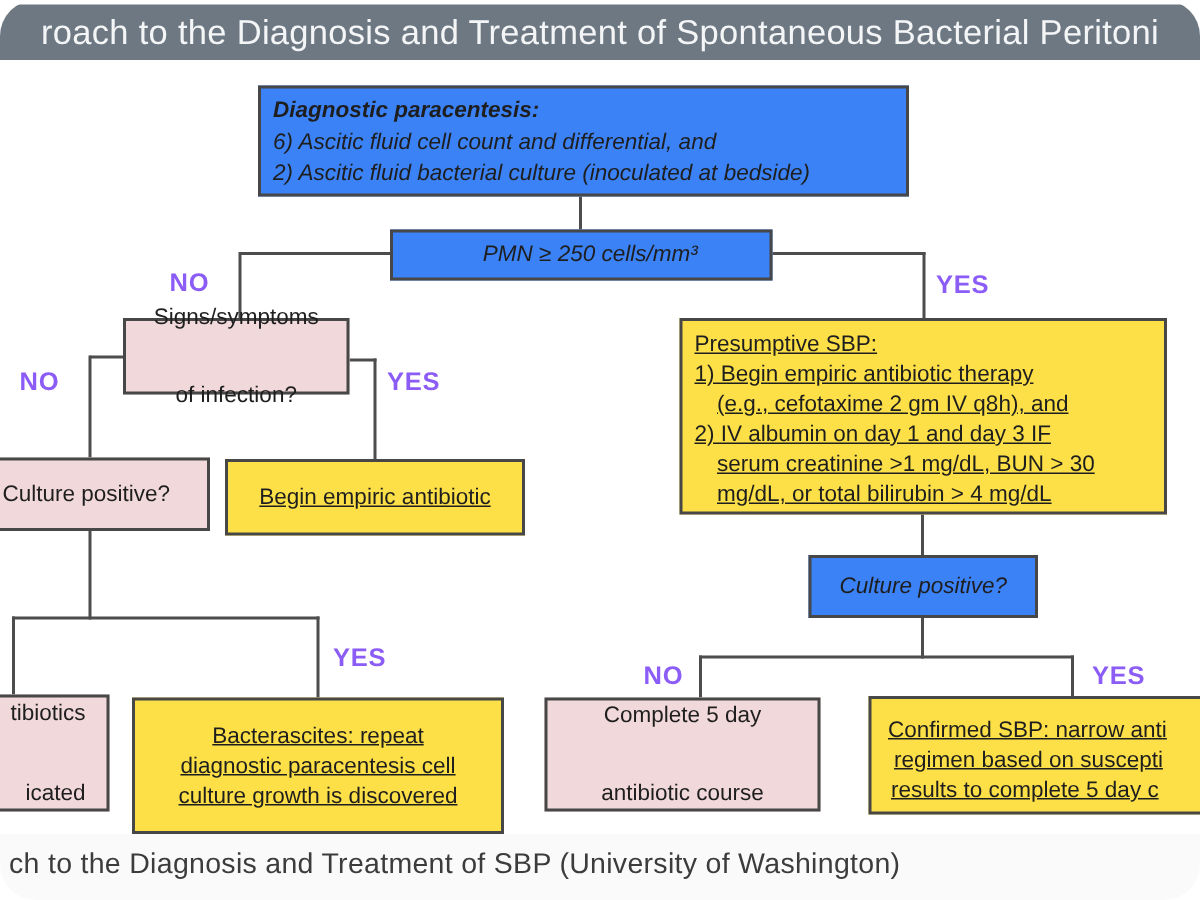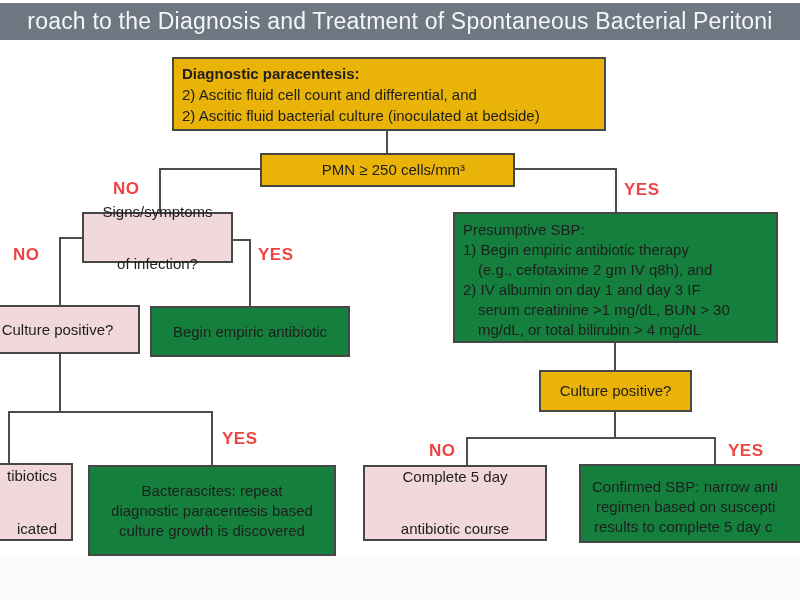--- a/index.html
+++ b/index.html
@@ -1,54 +1,55 @@
 <!DOCTYPE html>
 <html><head>
 <meta charset="utf-8">
 <style>
   html, body { margin:0; padding:0; }
   .screen {
     position:relative; width:800px; height:600px;
     background:#ffffff; overflow:hidden;
     font-family:"Liberation Sans", sans-serif;
+    border-radius:24px;
   }
   
   .topbar {
     position:absolute; left:0; top:3px; width:800px; height:37px;
     background:#6d7883; display:flex; align-items:center; justify-content:center;
   }
   .topbar-title {
     color:#f4f5f6; font-size:23px; white-space:nowrap; letter-spacing:0.2px;
   }
   
   .box {
     position:absolute; box-sizing:border-box;
     border:2px solid #474747;
     font-size:15px; line-height:20px; color:#1e1e1e;
   }
-  .blue  { background:#eab308; }
+  .blue  { background:#3b82f6;font-style:italic; }
   .pink  { background:#f1d8da;gap:32px; }
-  .green { background:#15803d; }
+  .green { background:#fde047;text-decoration:underline; }
   .center {
     display:flex; flex-direction:column; align-items:center;
     justify-content:center; text-align:center;
   }
   .leftpad { padding:4px 8px 0 8px; }
   .box-title { font-weight:bold; }
   .indent { padding-left:15px; }
   .rightalign {
     display:flex; flex-direction:column; justify-content:center;
     text-align:right; padding-right:14px; line-height:21px;
   }
   
   .conn { position:absolute; background:#4d4d4d; }
   
   .branch-label {
     position:absolute; font-weight:bold; font-size:17px;
-    color:#ef4444; letter-spacing:0.5px; white-space:nowrap;
+    color:#8b5cf6; letter-spacing:0.5px; white-space:nowrap;
   }
   
   .bottom-strip {
     position:absolute; left:0; top:556px; width:800px; height:44px;
     background:#fafafa;
   }
   .caption {
     position:absolute; left:6px; top:566px; font-size:19px;
     color:#3c3c3c; white-space:nowrap; letter-spacing:0.2px;
   }
@@ -84,21 +85,21 @@
   <div class="branch-label" style="left:113px;top:179px;">NO</div>
   <div class="branch-label" style="left:624px;top:180px;">YES</div>
   <div class="branch-label" style="left:13px;top:245px;">NO</div>
   <div class="branch-label" style="left:258px;top:245px;">YES</div>
   <div class="branch-label" style="left:222px;top:429px;">YES</div>
   <div class="branch-label" style="left:429px;top:441px;">NO</div>
   <div class="branch-label" style="left:728px;top:441px;">YES</div>
 
   <div class="box blue leftpad" style="left:172px;top:57px;width:434px;height:74px;line-height:21px;">
     <div class="box-title">Diagnostic paracentesis:</div>
-    <div>2) Ascitic fluid cell count and differential, and</div>
+    <div>6) Ascitic fluid cell count and differential, and</div>
     <div>2) Ascitic fluid bacterial culture (inoculated at bedside)</div>
   </div>
 
   <div class="box blue center" style="left:260px;top:153px;width:255px;height:34px;padding-left:12px;">
     <div>PMN ≥ 250 cells/mm³</div>
   </div>
 
   <div class="box pink center" style="left:82px;top:212px;width:151px;height:51px;">
     <div>Signs/symptoms</div>
     <div>of infection?</div>
@@ -125,30 +126,31 @@
     <div>Culture positive?</div>
   </div>
 
   <div class="box pink rightalign" style="left:-60px;top:463px;width:133px;height:78px;">
     <div>tibiotics</div>
     <div>icated</div>
   </div>
 
   <div class="box green center" style="left:88px;top:465px;width:248px;height:91px;">
     <div>Bacterascites: repeat</div>
-    <div>diagnostic paracentesis based</div>
+    <div>diagnostic paracentesis cell</div>
     <div>culture growth is discovered</div>
   </div>
 
   <div class="box pink center" style="left:363px;top:465px;width:184px;height:76px;">
     <div>Complete 5 day</div>
     <div>antibiotic course</div>
   </div>
 
   <div class="box green" style="left:579px;top:464px;width:247px;height:79px;padding:11px 0 0 11px;">
     <div>Confirmed SBP: narrow anti</div>
     <div style="padding-left:4px;">regimen based on suscepti</div>
     <div style="padding-left:2px;">results to complete 5 day c</div>
   </div>
 
   <div class="bottom-strip"></div>
+  <div class="caption">ch to the Diagnosis and Treatment of SBP (University of Washington)</div>
 
 </div>
 
 </body></html>

